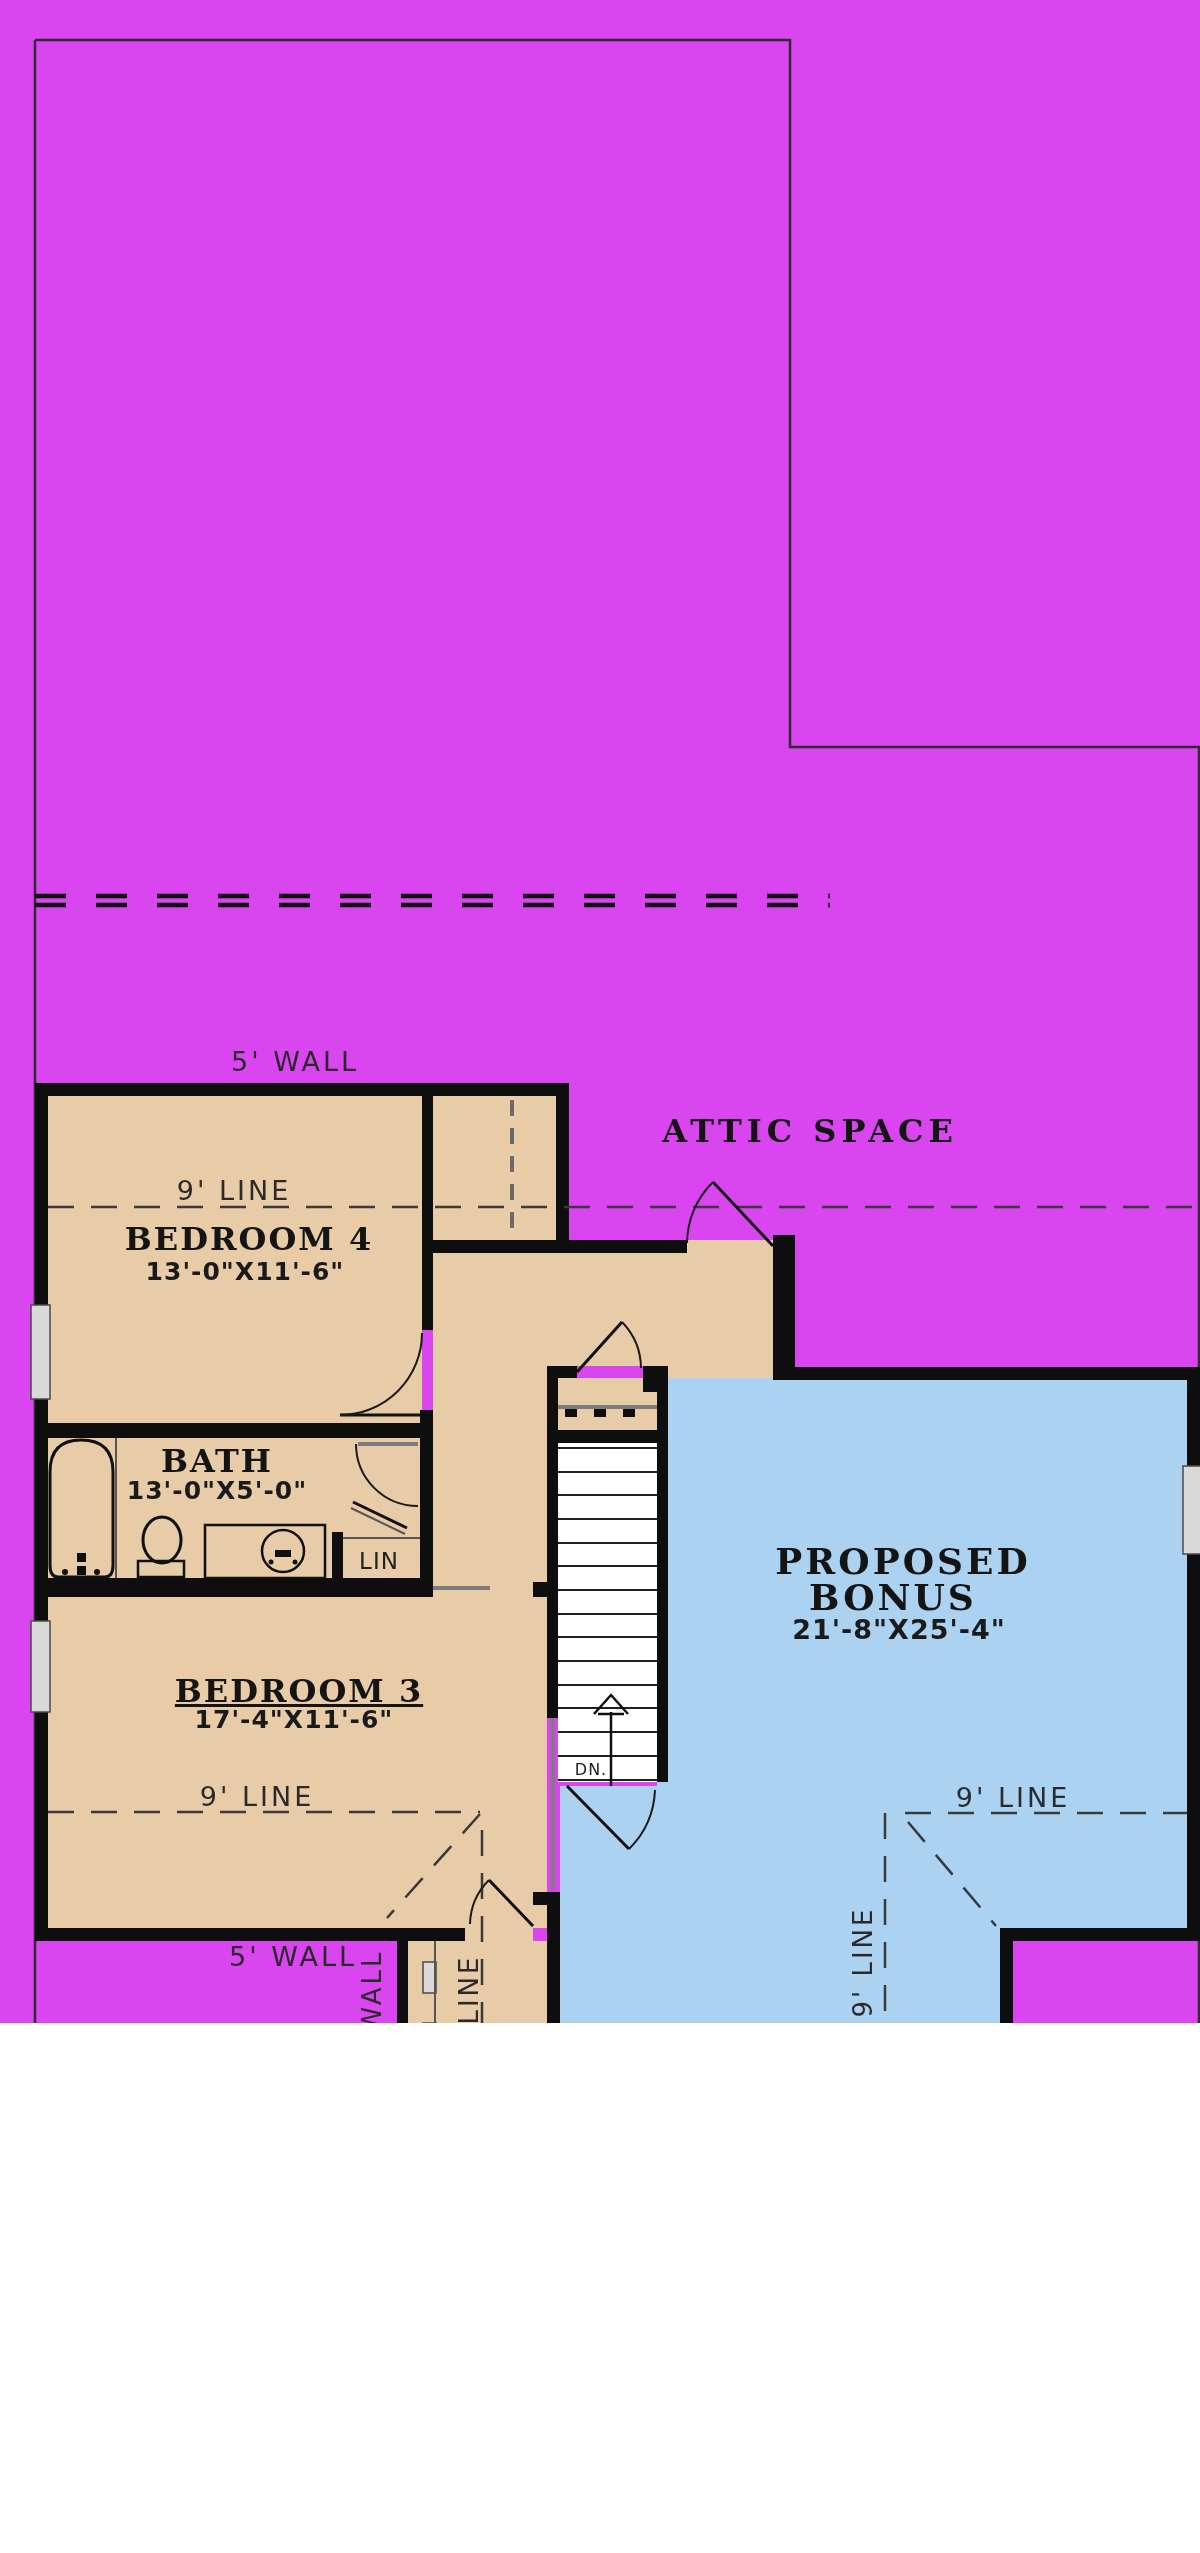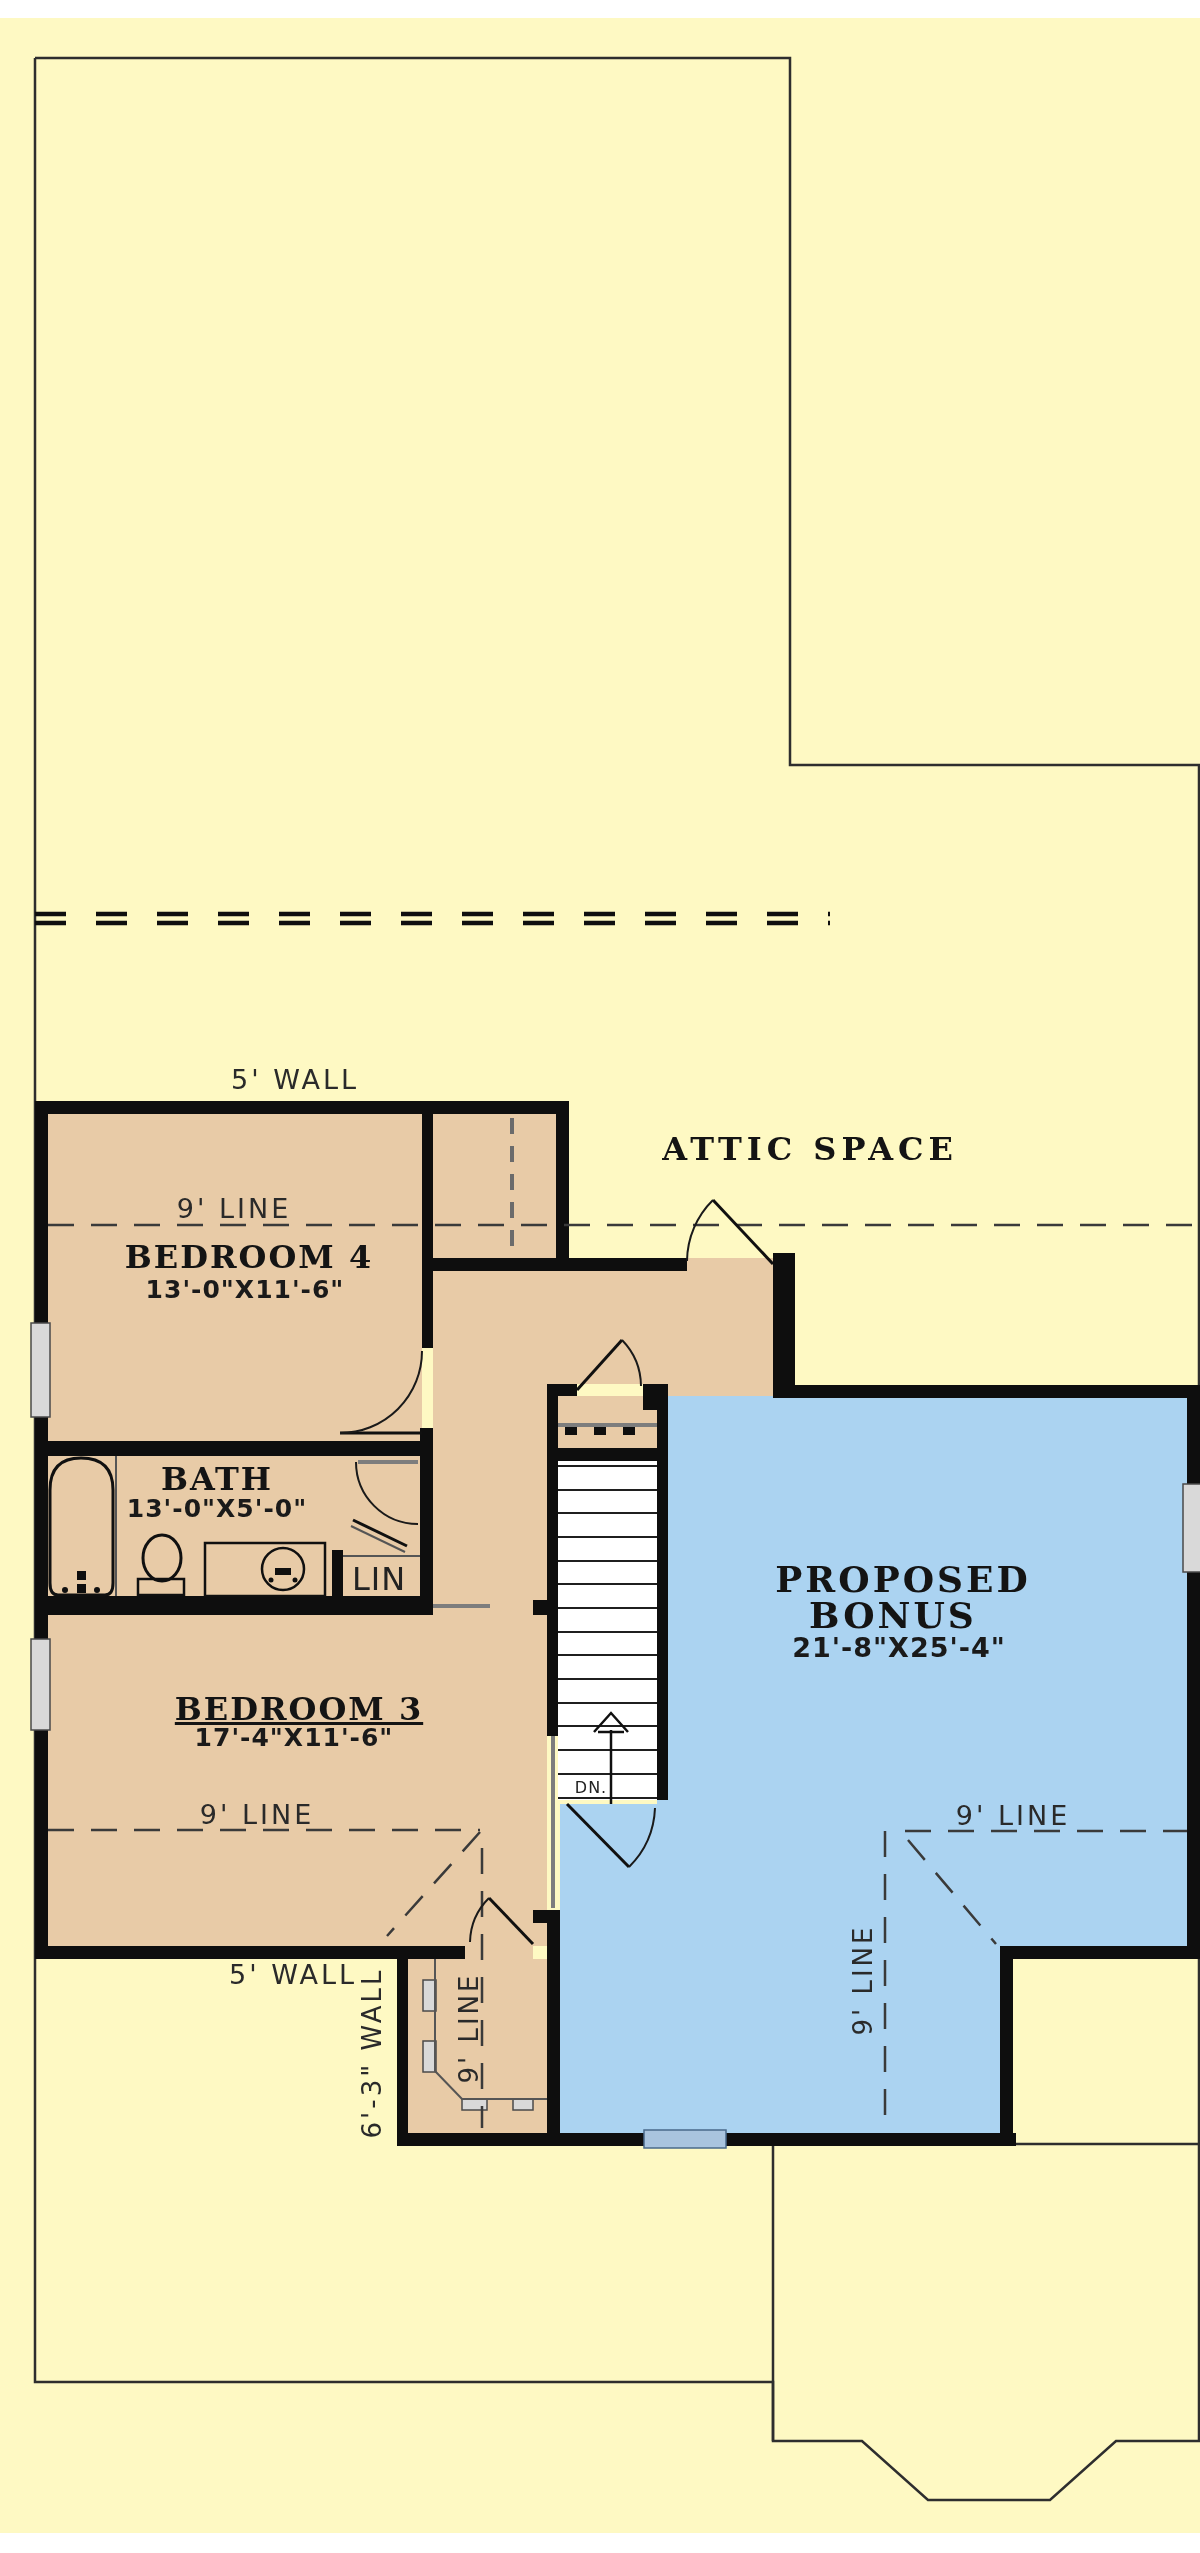--- a/index.html
+++ b/index.html
@@ -1,17 +1,17 @@
 <!DOCTYPE html>
 <html style="--tan: #e8cba7; --blue: #abd3f1; --wall: #0e0e0e; --line: #2e2e2e; --gray: #7d7d7d; --window: #d9d9d9; --window_blue: #a9c4de;"><head>
 <meta charset="utf-8">
 <style>
   html,body{margin:0;padding:0;background:#ffffff;}
-  #plan{position:relative;width:1200px;height:2515px;background:#fef9c3;overflow:hidden;
-        font-family:"DejaVu Sans", sans-serif;margin-top:18px;}
+  #plan{position:relative;width:1200px;height:2023px;background:#d946ef;overflow:hidden;
+        font-family:"DejaVu Sans", sans-serif;}
   #plan svg{position:absolute;left:0;top:0;}
   .wall{fill:var(--wall);}
   .tanfill{fill:var(--tan);}
   .bluefill{fill:var(--blue);}
   .thin{stroke:var(--line);stroke-width:2.5;fill:none;}
   .fixture{stroke:#101010;stroke-width:3;fill:none;}
   .fixture2{stroke:#101010;stroke-width:2.5;fill:none;}
   .door{stroke:#101010;stroke-width:3;fill:none;}
   .swing{stroke:#1a1a1a;stroke-width:2;fill:none;}
   .dash9{stroke:#3a3a3a;stroke-width:2.5;fill:none;stroke-dasharray:26 17;}
@@ -21,21 +21,21 @@
   .tread{stroke:#1f1f1f;stroke-width:2;fill:none;}
   .win{fill:var(--window);stroke:#4a4a4a;stroke-width:1.5;}
   .winblue{fill:var(--window_blue);stroke:#4a6a8a;stroke-width:1.5;}
   .closetdash{stroke:#6b6b6b;stroke-width:4;fill:none;stroke-dasharray:16 12;}
 
   .lbl{position:absolute;transform:translate(-50%,-50%);white-space:nowrap;color:#141414;}
   .room{font-family:"DejaVu Serif", serif;font-weight:bold;font-size:32px;letter-spacing:2px;}
   .room-big{font-family:"DejaVu Serif", serif;font-weight:bold;font-size:36px;letter-spacing:3px;}
   .dims{font-family:"DejaVu Sans", sans-serif;font-weight:bold;font-size:25px;letter-spacing:1px;color:#1a1a1a;}
   .anno{font-family:"DejaVu Sans", sans-serif;font-weight:400;font-size:27px;letter-spacing:3px;color:#2a2a2a;}
-  .anno-sm{font-family:"DejaVu Sans", sans-serif;font-weight:400;font-size:32px;letter-spacing:1px;color:#222;}
+  .anno-sm{font-family:"DejaVu Sans", sans-serif;font-weight:400;font-size:23px;letter-spacing:1px;color:#222;}
   .vert{transform:translate(-50%,-50%) rotate(-90deg);}
 </style>
 </head>
 <body>
 
 <div id="plan">
 
 <svg width="1200" height="2553" viewBox="0 0 1200 2553">
 
   <g>

